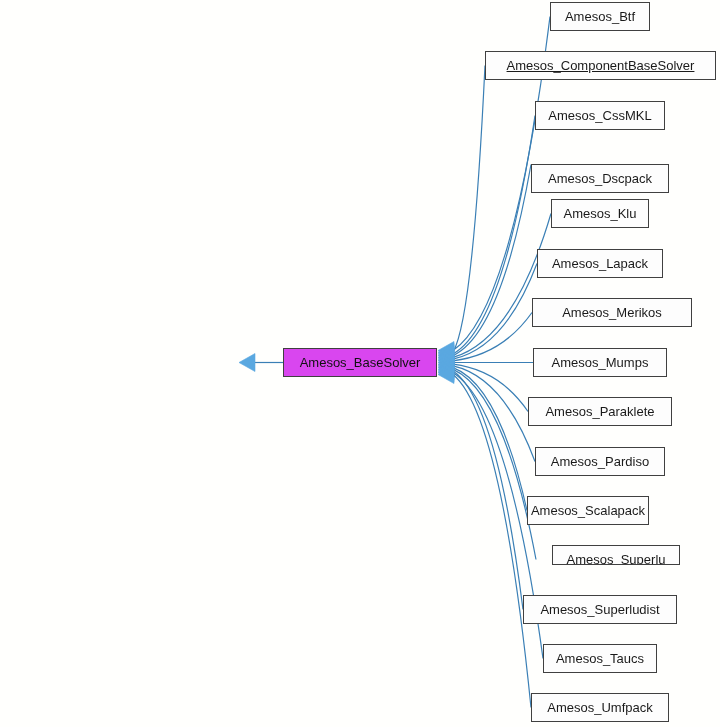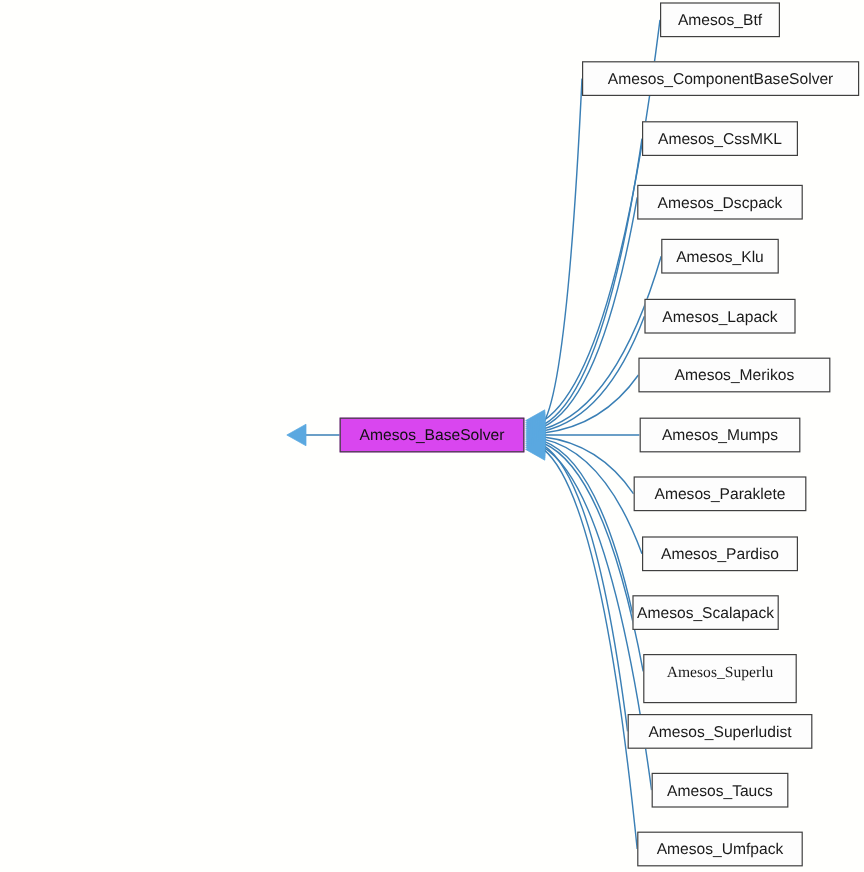--- a/index.html
+++ b/index.html
@@ -87,27 +87,27 @@
 
   <div class="node root" id="root-node" style="left: 283px; top: 348px; width: 154px; height: 29px;">
     <span class="node-label">Amesos_BaseSolver</span>
   </div>
 
 
   <div id="derived-container">
       <div class="node" style="left: 550px; top: 2px; width: 100px; height: 29px;">
         <span class="node-label">Amesos_Btf</span>
       </div>
-      <div class="node" style="left: 485px; top: 51px; width: 231px; height: 29px;">
+      <div class="node" style="left: 485px; top: 51px; width: 231px; height: 29px; text-decoration: underline;">
         <span class="node-label">Amesos_ComponentBaseSolver</span>
       </div>
       <div class="node" style="left: 535px; top: 101px; width: 130px; height: 29px;">
         <span class="node-label">Amesos_CssMKL</span>
       </div>
-      <div class="node" style="left: 531px; top: 154px; width: 138px; height: 29px;">
+      <div class="node" style="left: 531px; top: 164px; width: 138px; height: 29px;">
         <span class="node-label">Amesos_Dscpack</span>
       </div>
       <div class="node" style="left: 551px; top: 199px; width: 98px; height: 29px;">
         <span class="node-label">Amesos_Klu</span>
       </div>
       <div class="node" style="left: 537px; top: 249px; width: 126px; height: 29px;">
         <span class="node-label">Amesos_Lapack</span>
       </div>
       <div class="node" style="left: 532px; top: 298px; width: 160px; height: 29px;">
         <span class="node-label">Amesos_Merikos</span>
@@ -117,21 +117,21 @@
       </div>
       <div class="node" style="left: 528px; top: 397px; width: 144px; height: 29px;">
         <span class="node-label">Amesos_Paraklete</span>
       </div>
       <div class="node" style="left: 535px; top: 447px; width: 130px; height: 29px;">
         <span class="node-label">Amesos_Pardiso</span>
       </div>
       <div class="node" style="left: 527px; top: 496px; width: 122px; height: 29px;">
         <span class="node-label">Amesos_Scalapack</span>
       </div>
-      <div class="node" style="left: 536px; top: 545px; width: 128px; height: 41px; font-family: Liberation Serif, serif;">
+      <div class="node" style="left: 552px; top: 545px; width: 128px; height: 20px;">
         <span class="node-label">Amesos_Superlu</span>
       </div>
       <div class="node" style="left: 523px; top: 595px; width: 154px; height: 29px;">
         <span class="node-label">Amesos_Superludist</span>
       </div>
       <div class="node" style="left: 543px; top: 644px; width: 114px; height: 29px;">
         <span class="node-label">Amesos_Taucs</span>
       </div>
       <div class="node" style="left: 531px; top: 693px; width: 138px; height: 29px;">
         <span class="node-label">Amesos_Umfpack</span>

